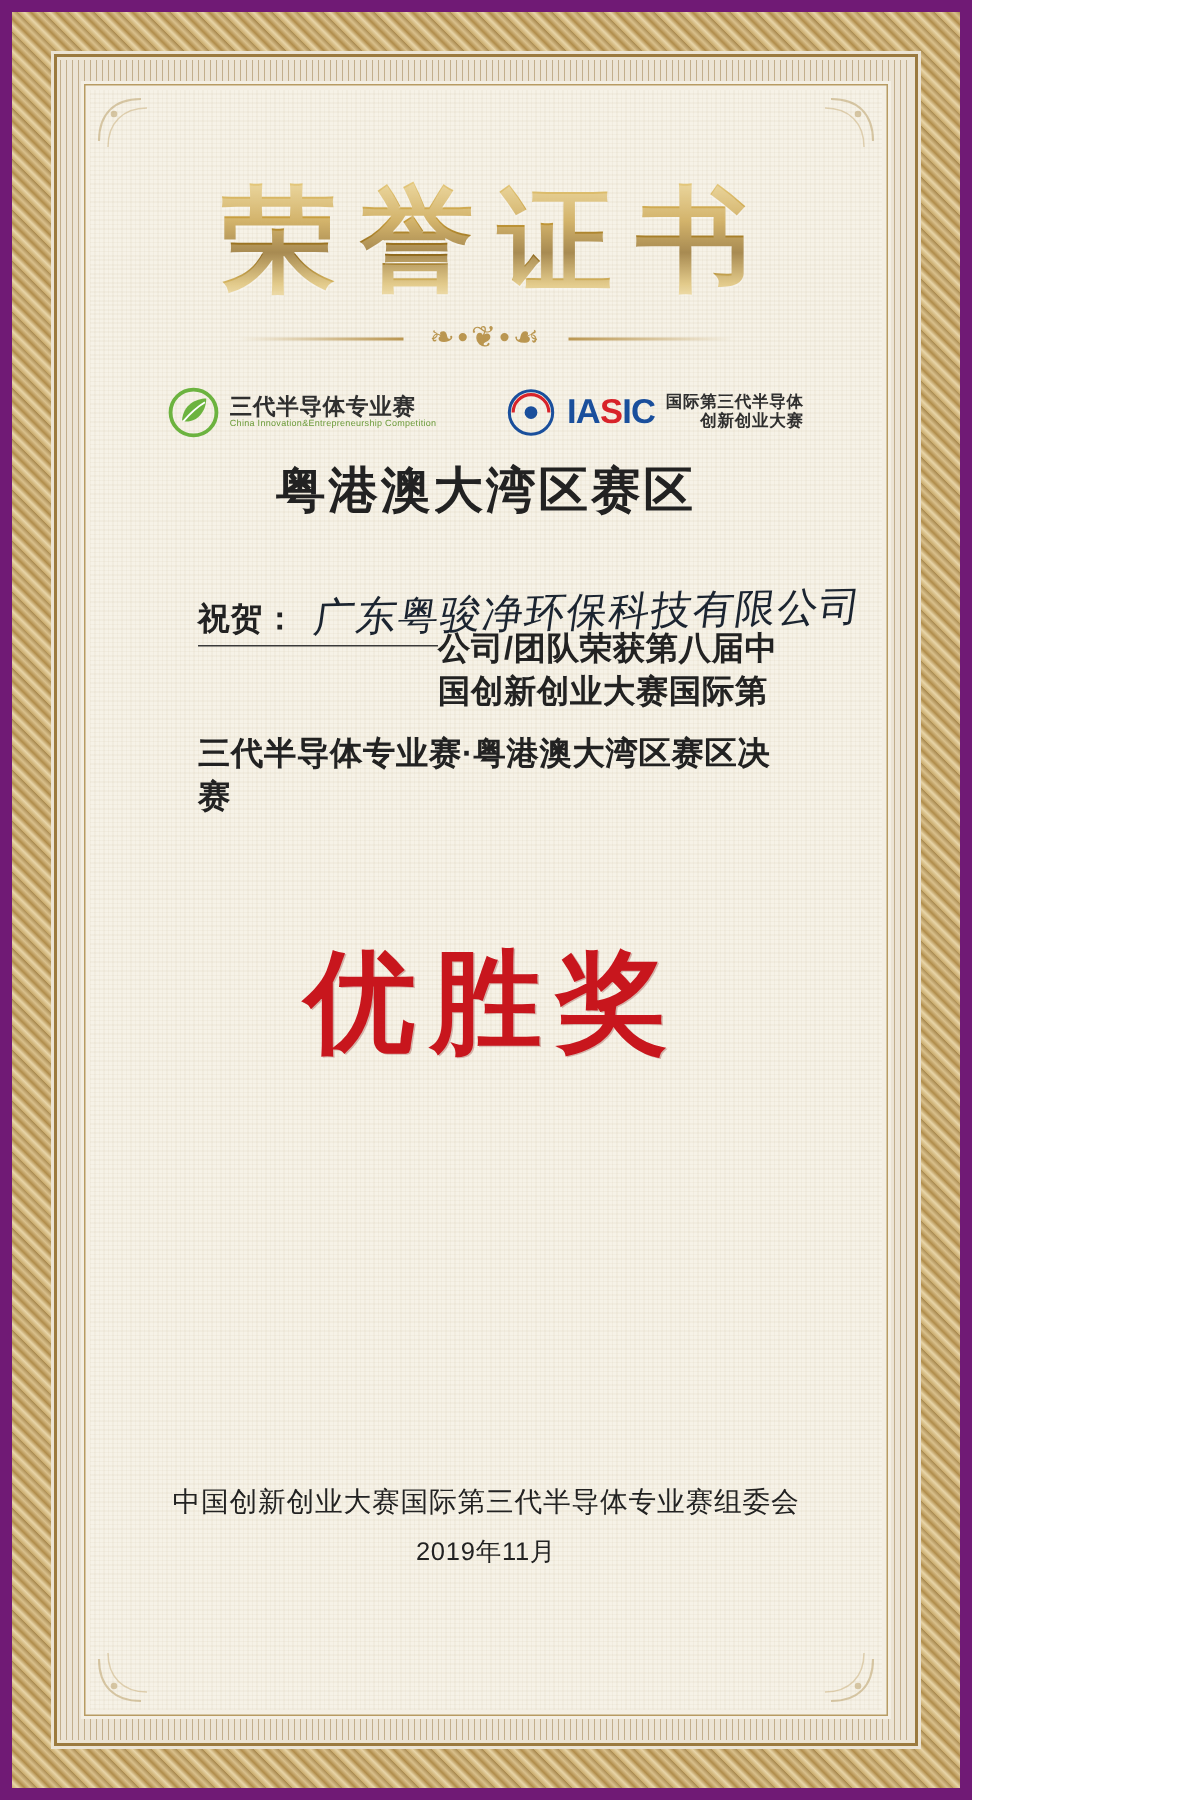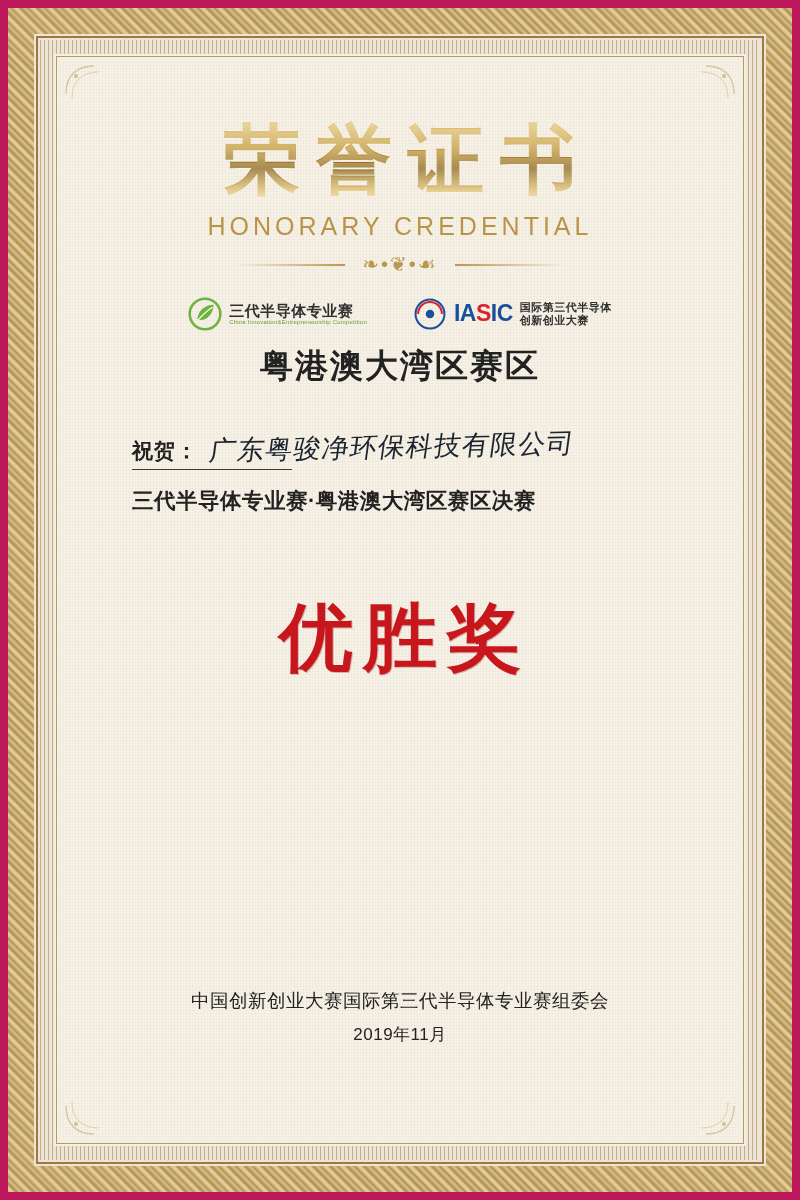--- a/index.html
+++ b/index.html
@@ -10,24 +10,24 @@
   body {
     width: 800px;
     height: 1200px;
     font-family: "Liberation Sans", sans-serif;
     overflow: hidden;
   }
 
   
   .certificate {
     position: relative;
-    width: 800px;
+    width: 648px;
     height: 1200px;
     box-sizing: border-box;
-    background: #be185d;
+    background: #701a75;
   }
 
   
   .frame-outer {
     position: absolute;
     left: 8px;
     top: 8px;
     right: 8px;
     bottom: 8px;
     box-sizing: border-box;
@@ -199,20 +199,21 @@
     font-size: 23px;
     color: #1a4f9c;
     letter-spacing: -.5px;
   }
   .logo2 .iasic .s { color: #d8232a; }
   .logo2 .txt .l1, .logo2 .txt .l2 {
     font-size: 11px;
     font-weight: bold;
     color: #2f2f2f;
     letter-spacing: .5px;
+    text-align: right;
   }
 
   .line-en {
     margin-top: 22px;
     font-size: 17.5px;
     color: #3a3a3a;
     letter-spacing: .2px;
   }
   .line-en sup { font-size: 10px; }
 
@@ -345,21 +346,20 @@
     </svg>
     <svg class="corner br" viewBox="0 0 64 64">
       <path d="M2 30 C2 12 12 2 30 2" fill="none" stroke="#b79b62" stroke-width="1.4"></path>
       <path d="M8 34 C8 18 18 8 34 8" fill="none" stroke="#c8ad78" stroke-width="1"></path>
       <circle cx="12" cy="12" r="2.2" fill="#b79b62"></circle>
     </svg>
 
     <div class="content">
 
       <div class="title-cn">荣誉证书</div>
-      <div class="title-en">HONORARY CREDENTIAL</div>
 
       <div class="divider">
         <div class="rule"></div>
         <div class="rule right"></div>
         <div class="orn">❧•❦•☙</div>
       </div>
 
       <div class="logos">
 
         <div class="logo logo1">
@@ -391,20 +391,21 @@
 
 
       <div class="line-cn2">粤港澳大湾区赛区</div>
 
       <div class="recipient">
         <div class="recip-row1">
           <span class="zhuhe">祝贺：</span>
           <span class="name">广东粤骏净环保科技有限公司</span>
         </div>
         <div class="recip-underline"></div>
+        <div class="recip-line2">公司/团队荣获第八届中国创新创业大赛国际第</div>
         <div class="recip-line3">三代半导体专业赛·粤港澳大湾区赛区决赛</div>
       </div>
 
       <div class="award">优胜奖</div>
 
       <div class="footer">
         <div class="org">中国创新创业大赛国际第三代半导体专业赛组委会</div>
         <div class="date">2019年11月</div>
       </div>
 

